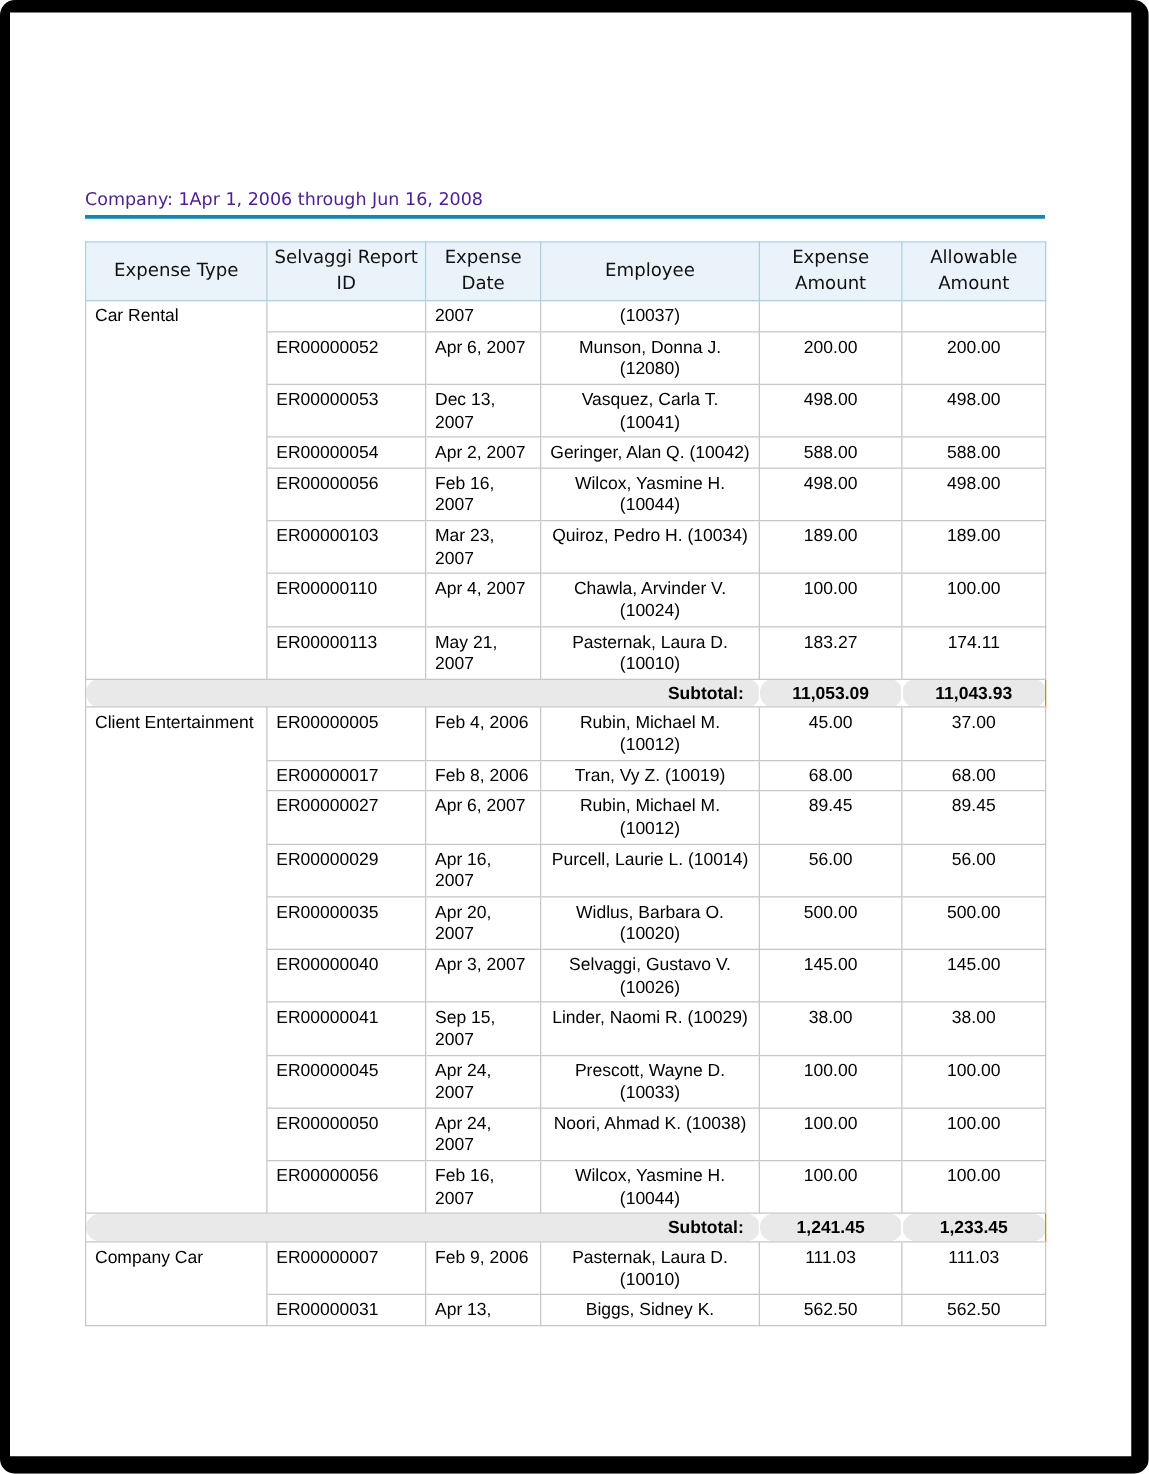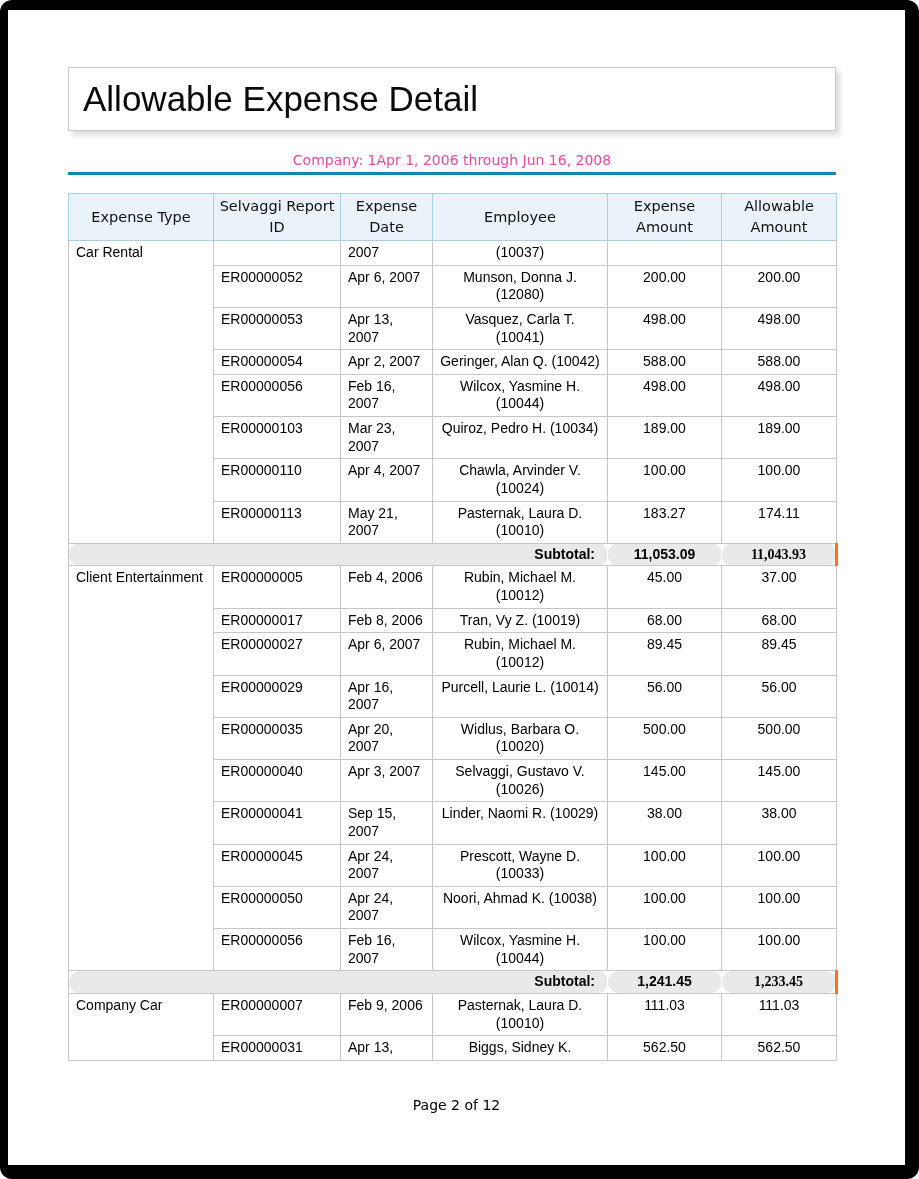--- a/index.html
+++ b/index.html
@@ -31,23 +31,23 @@
   .title-text{
     font-size:35px;
     color:#0a0a0a;
     letter-spacing:0px;
     white-space:nowrap;
   }
   .meta-row{
     position:absolute;
     left:60px;top:139px;
     width:768px;height:22px;
-    display:flex;justify-content:center;align-items:center;
+    display:flex;justify-content:flex-start;align-items:center;
     font-family:"DejaVu Sans", sans-serif;
-    font-size:14px;color:#ec4899;
+    font-size:14px;color:#4c1d95;
   }
   .blue-rule{
     position:absolute;
     left:60px;top:162px;
     width:768px;height:3px;
     background:#1287b2;
   }
   table.report{
     position:absolute;
     left:60px;top:183px;
@@ -86,39 +86,36 @@
     vertical-align:middle;
     height:22px;
     padding-top:2px;padding-bottom:2px;
     border-left:1px solid #fff;
     border-right:1px solid #fff;
     border-top:1px solid #c6c6c6;
     border-bottom:1px solid #c6c6c6;
     border-radius:11px;
   }
   tr.subtotal-row td:first-child{border-left:1px solid #c6c6c6;text-align:right;padding-right:12px;}
-  tr.subtotal-row td:last-child{border-right:3px solid #f97316;font-family:Liberation Serif, serif;}
+  tr.subtotal-row td:last-child{border-right:1px solid #f97316;}
   .page-footer{
     position:absolute;
     left:0;top:1087px;
     width:897px;
     text-align:center;
     font-family:"DejaVu Sans", sans-serif;
     font-size:14px;color:#000;
   }
 </style>
 </head>
 <body>
 
 <div class="frame">
   <div class="page">
 
-    <div class="title-box">
-      <span class="title-text">Allowable Expense Detail</span>
-    </div>
 
     <div class="meta-row">
       <span>Company: 1</span>
       <span>Apr 1, 2006 through Jun 16, 2008</span>
     </div>
     <div class="blue-rule"></div>
 
     <table class="report">
       <colgroup>
         <col style="width:145px">
@@ -149,21 +146,21 @@
           </tr>
           <tr>
             <td class="cell-id">ER00000052</td>
             <td class="cell-date">Apr 6, 2007</td>
             <td class="cell-emp">Munson, Donna J. (12080)</td>
             <td class="cell-amt">200.00</td>
             <td class="cell-amt">200.00</td>
           </tr>
           <tr>
             <td class="cell-id">ER00000053</td>
-            <td class="cell-date">Apr 13, 2007</td>
+            <td class="cell-date">Dec 13, 2007</td>
             <td class="cell-emp">Vasquez, Carla T. (10041)</td>
             <td class="cell-amt">498.00</td>
             <td class="cell-amt">498.00</td>
           </tr>
           <tr>
             <td class="cell-id">ER00000054</td>
             <td class="cell-date">Apr 2, 2007</td>
             <td class="cell-emp">Geringer, Alan Q. (10042)</td>
             <td class="cell-amt">588.00</td>
             <td class="cell-amt">588.00</td>
@@ -288,16 +285,15 @@
           <tr>
             <td class="cell-id">ER00000031</td>
             <td class="cell-date">Apr 13,</td>
             <td class="cell-emp">Biggs, Sidney K.</td>
             <td class="cell-amt">562.50</td>
             <td class="cell-amt">562.50</td>
           </tr>
         </tbody>
     </table>
 
-    <div class="page-footer">Page 2 of 12</div>
 
   </div>
 </div>
 
 </body></html>

